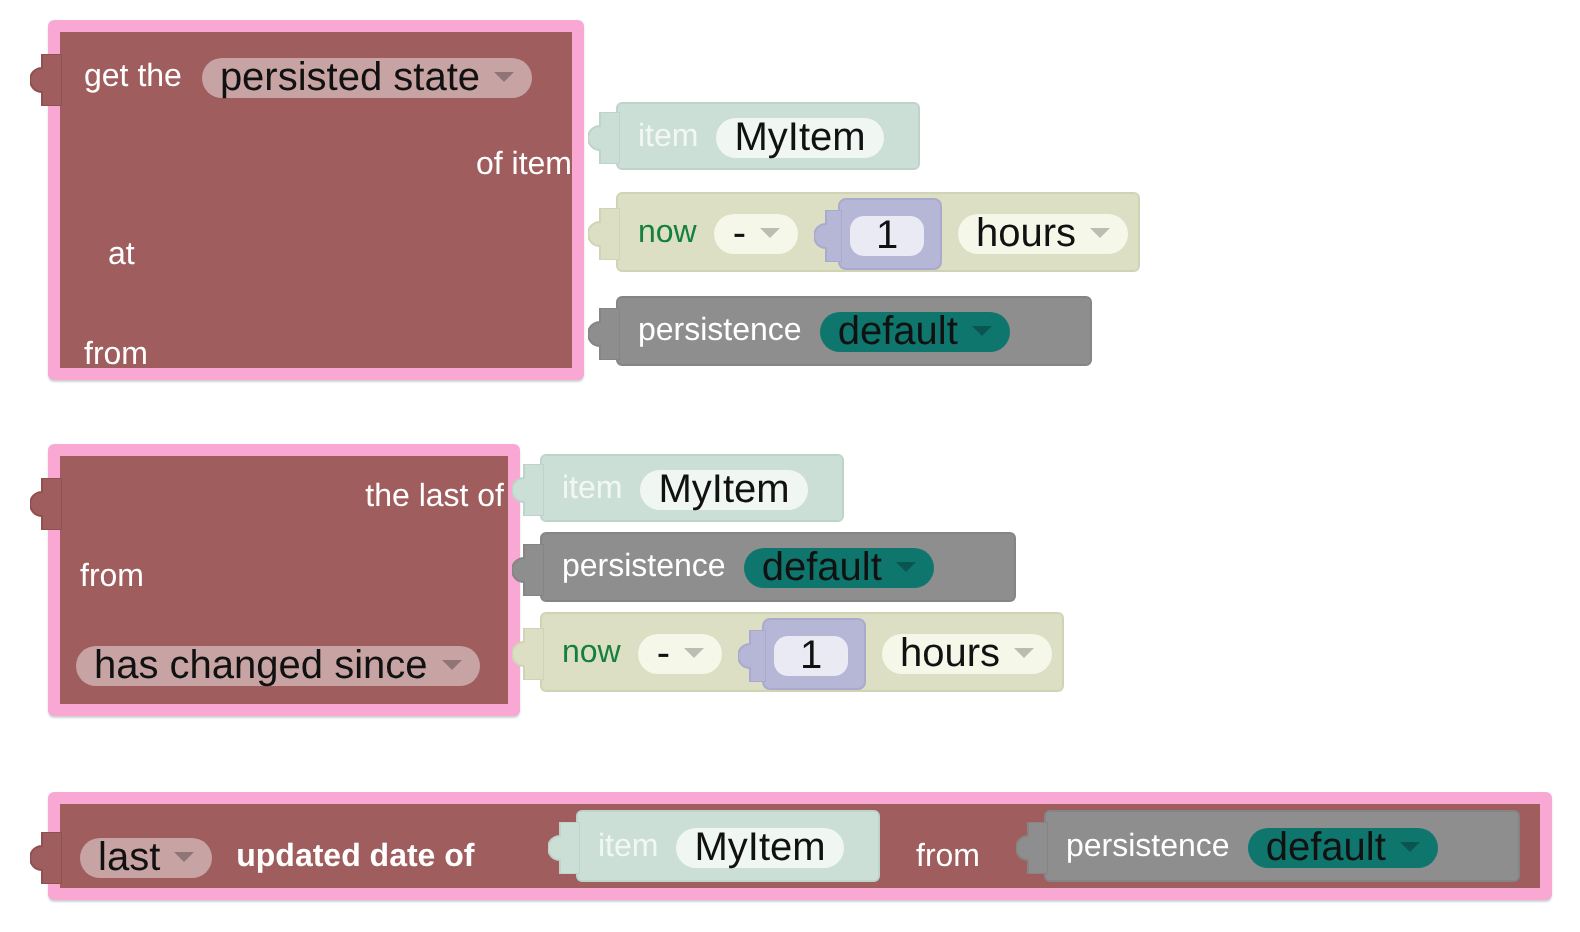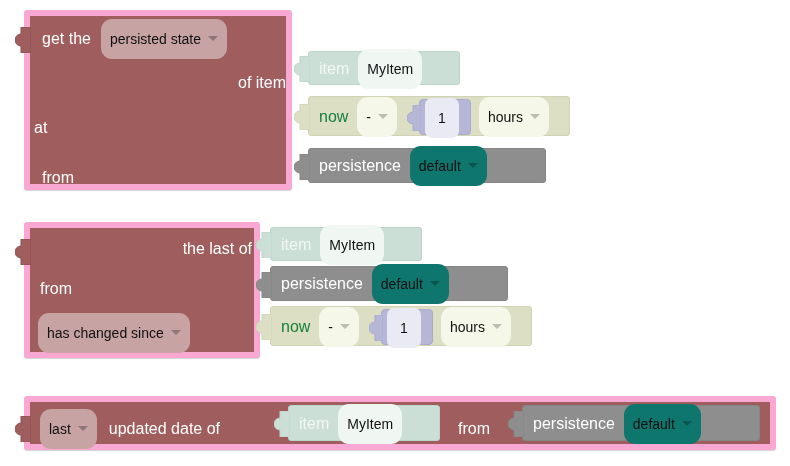--- a/index.html
+++ b/index.html
@@ -93,24 +93,24 @@
     line-height: 1;
   }
 
   
   .field {
     display: inline-flex;
     align-items: center;
     gap: 7px;
     border-radius: 11px;
     padding: 3px 9px 4px 9px;
-    font-size: 14px;
+    font-size: 20px;
     color: #111111;
     line-height: 1;
-    height: 40px;
+    height: 20px;
     box-sizing: border-box;
   }
   .field-on-red   { background: #c7a3a3; }
   .field-on-teal  { background: #f0f7f3; border-radius: 11px; }
   .field-on-olive { background: #f5f7e8; }
   .field-on-gray  { background: #0f766e; }
   .field-num {
     background: #e9eaf3;
     border-radius: 7px;
     padding: 3px 13px 4px 13px;
@@ -147,21 +147,21 @@
       <span class="field field-on-red" style="margin-left:10px;">
         <span>persisted state</span>
         <span class="caret"></span>
       </span>
     </div>
 
     <div class="row ra" style="left:12px; top:50px; width:244px;">
       <span class="lbl">of item</span>
     </div>
 
-    <div class="row" style="left:4px; top:95px;">
+    <div class="row" style="left:24px; top:95px;">
       <span class="lbl">at</span>
     </div>
 
     <div class="row" style="left:12px; top:145px;">
       <span class="lbl">from</span>
     </div>
   </div>
 
   <div class="block blk-teal" style="left:308px; top:51px; width:152px; height:34px;">
     <span class="tab" style="top:4px;">
@@ -316,21 +316,21 @@
       <svg width="16" height="26" viewBox="0 0 16 26">
         <path d="M16 0 H6 V7 a5 5 0 0 0 0 12 v7 H16 Z" fill="#a05d5d" stroke="#8e5050" stroke-width="1"></path>
       </svg>
     </span>
 
     <div class="row" style="left:10px; top:10px;">
       <span class="field field-on-red">
         <span>last</span>
         <span class="caret"></span>
       </span>
-      <span class="lbl" style="margin-left:12px;">updated date of</span>
+      <span class="lbl" style="margin-left:12px;font-weight:bold;">updated date of</span>
     </div>
 
     <div class="row" style="left:428px; top:10px;">
       <span class="lbl">from</span>
     </div>
   </div>
 
   <div class="block blk-teal" style="left:288px; top:405px; width:152px; height:36px;">
     <span class="tab" style="top:5px;">
       <svg width="16" height="26" viewBox="0 0 16 26">

